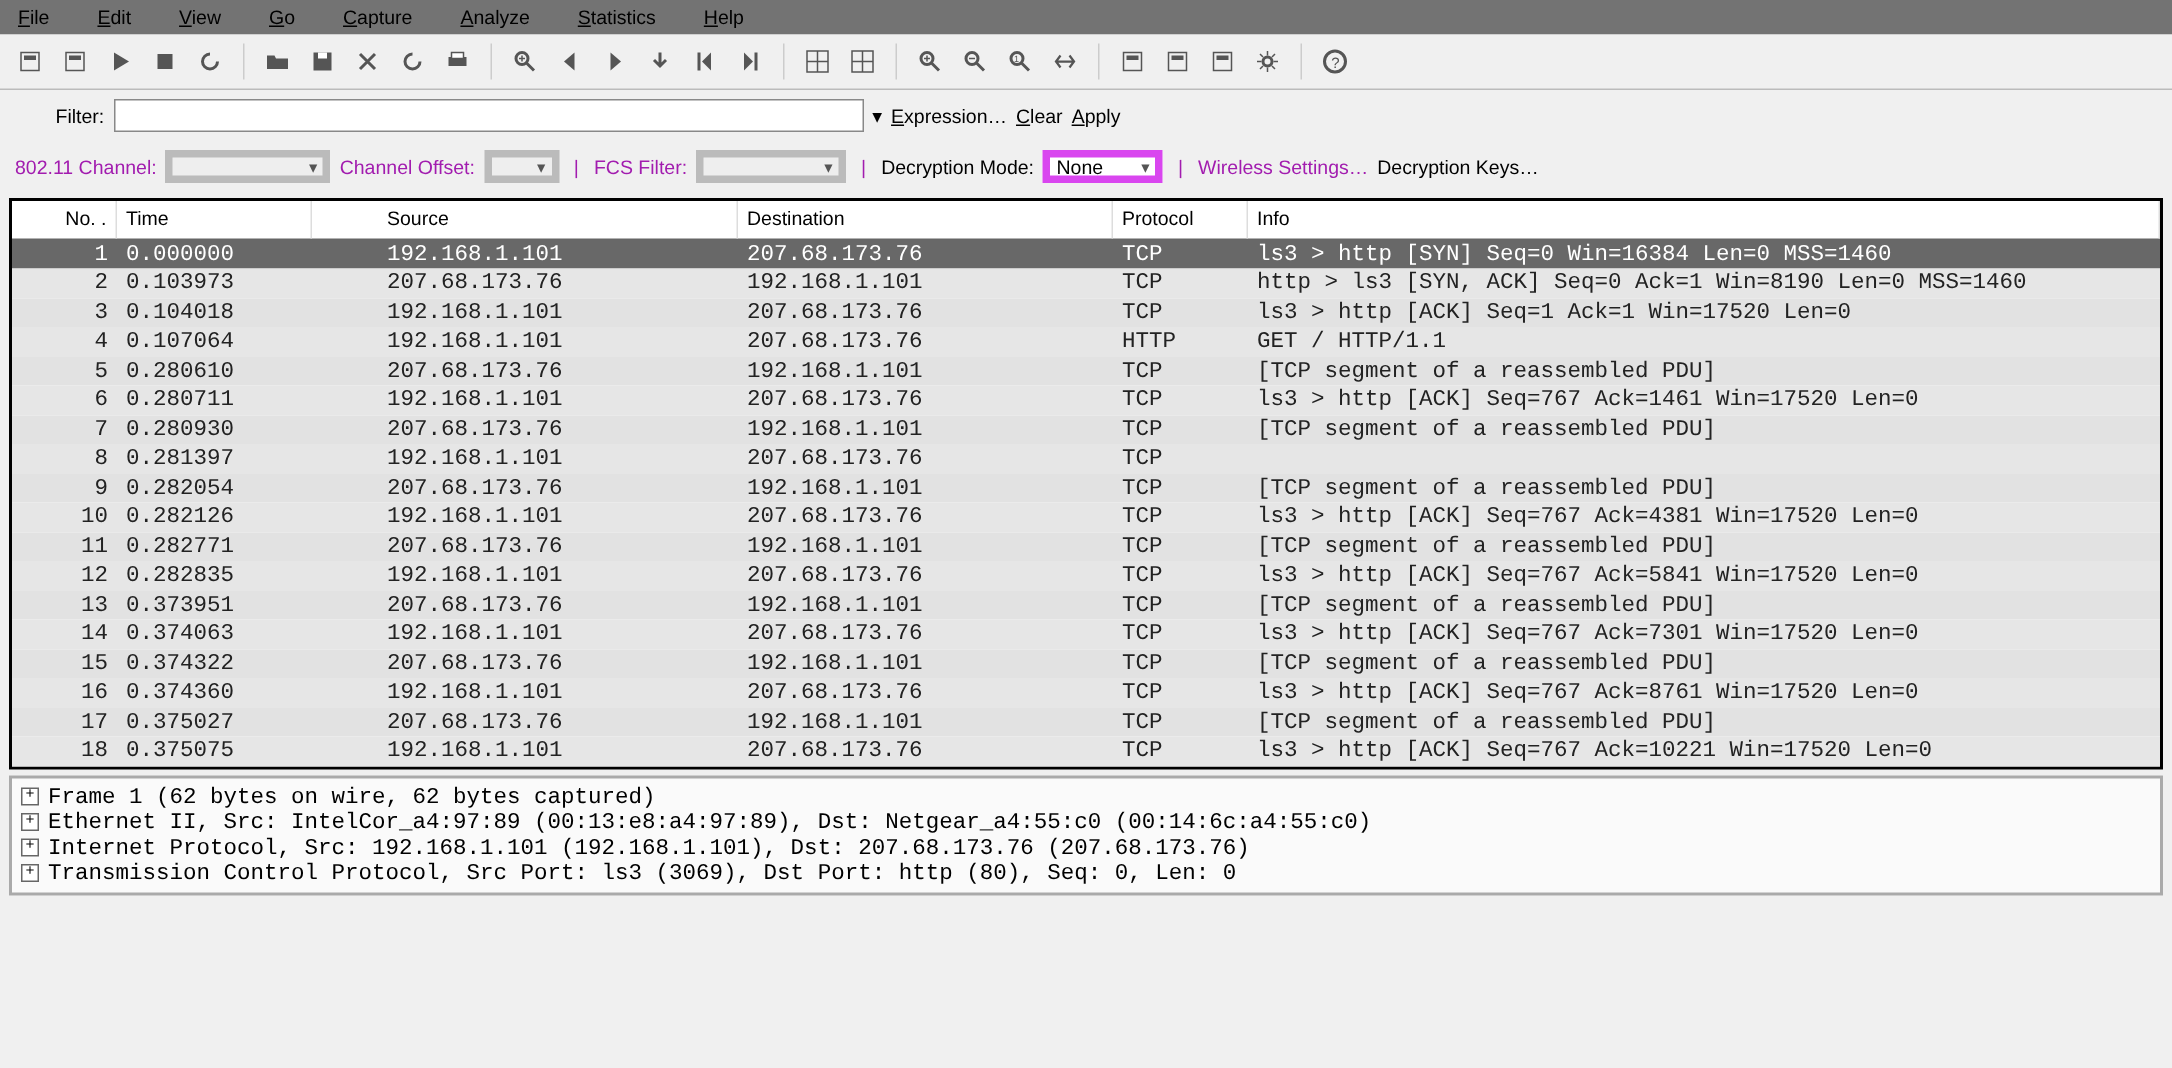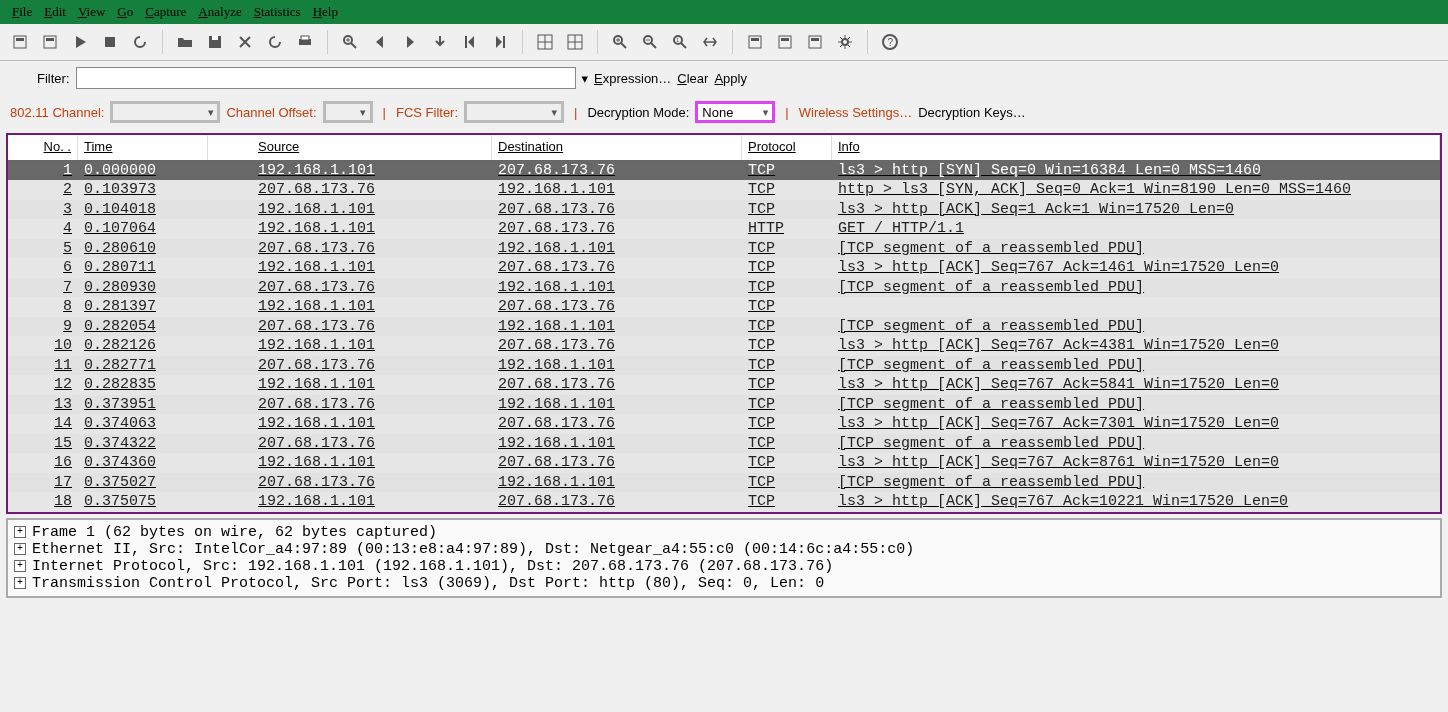--- a/index.html
+++ b/index.html
@@ -6,24 +6,23 @@
   body {
     margin: 0;
     font-family: "Segoe UI", Tahoma, sans-serif;
     font-size: 13px;
     background: #f0f0f0;
     color: #000;
     width: 1448px;
   }
   .menubar {
     display: flex;
-    gap: 0;
+    gap: 20px;
     padding: 2px 6px;
-    background: #15803d;
-    font-family: Liberation Serif, serif;
+    background: #737373;
   }
   .menubar span {
     padding: 2px 6px;
     cursor: pointer;
   }
   .menubar span u { text-decoration: underline; }
   .toolbar {
     display: flex;
     align-items: center;
     gap: 2px;
@@ -47,34 +46,34 @@
     display:flex; align-items:center; gap:6px;
     padding:6px 10px; background:#f0f0f0;
   }
   .filterbar label { font-weight:normal;margin-left:27px; }
   .filter-input {
     width:500px; height:22px; border:1px solid #888;
     background:#fff; padding:0 4px;
   }
   .linkish { color:#000; cursor:pointer; }
   .linkish u { text-decoration: underline; }
-  .disabled { color:#c2410c; }
+  .disabled { color:#a21caf; }
   .dd {
-    height:22px; border:3px solid #d946ef; background:#fff;
+    height:22px; border:5px solid #d946ef; background:#fff;
     padding:0 18px 0 4px; position:relative; display:inline-flex;
     align-items:center; min-width:50px;
   }
   .dd::after {
     content:"▾"; position:absolute; right:4px; font-size:11px; color:#555;
   }
   .dd.disabled { background:#eee; color:#aaa; border-color:#bbb; }
   .packet-table {
-    border:2px solid #701a75; margin:4px 6px 0 6px;
+    border:2px solid #000000; margin:4px 6px 0 6px;
     background:#fff; font-family:"Lucida Console","Courier New",monospace;
-    font-size:15px; line-height:1.3;text-decoration:underline;
+    font-size:15px; line-height:1.3;
   }
   .pt-head { display:flex; border-bottom:1px solid #666; background:#fff; }
   .pt-head .col {
     padding:4px 6px; border-right:1px solid #ddd;
     font-family:"Segoe UI",Tahoma,sans-serif; font-size:13px;
     color:#000; white-space:nowrap; overflow:hidden;
   }
   .pt-body .row { display:flex; background:#e6e6e6; }
   .pt-body .row:nth-child(odd){ background:#e2e2e2; }
   .pt-body .row.selected { background:#686868; color:#fff; }

